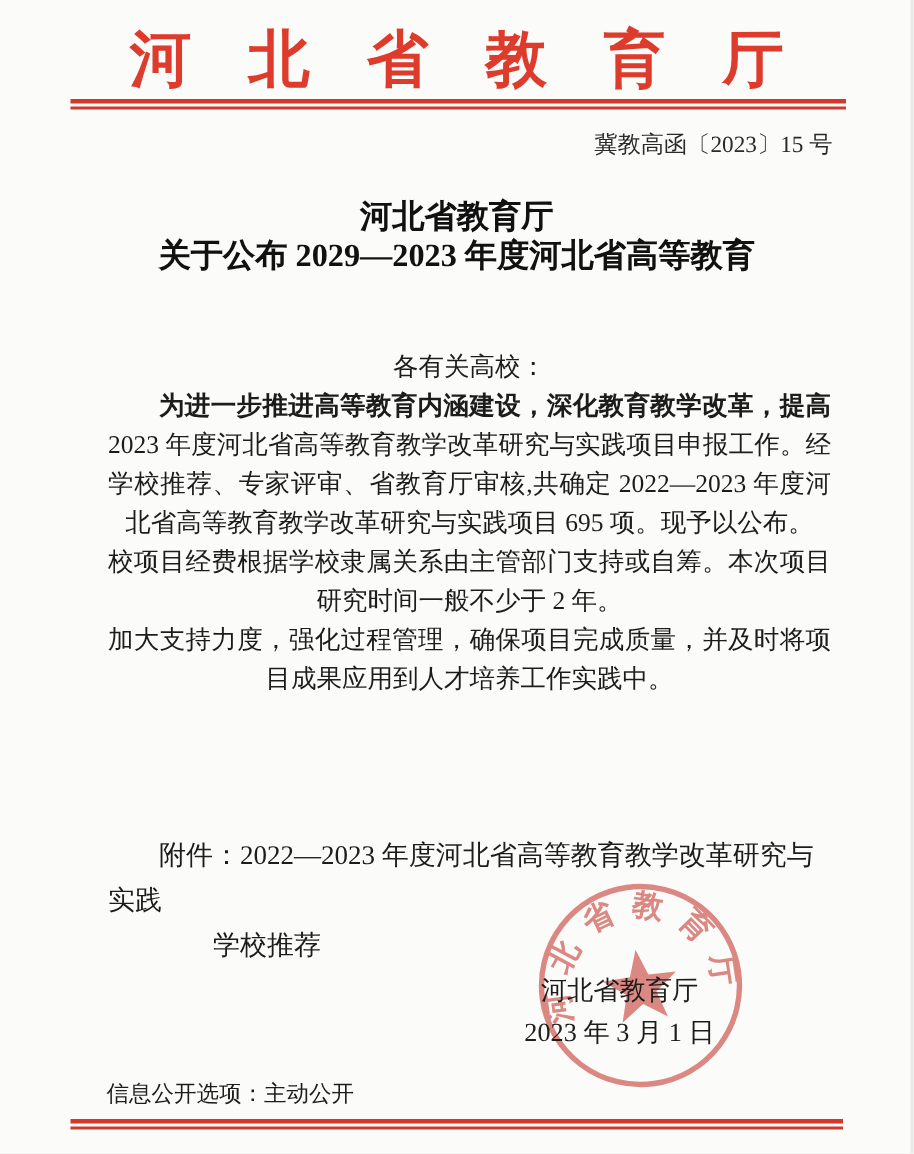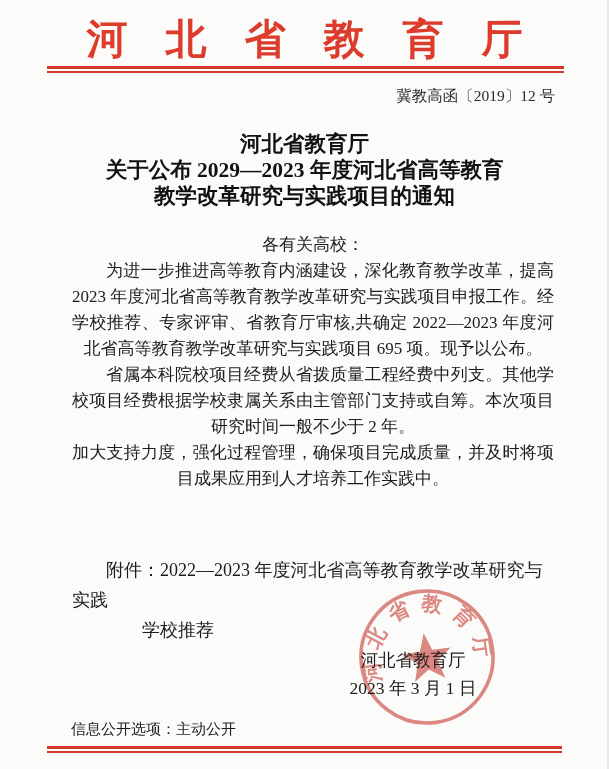--- a/index.html
+++ b/index.html
@@ -40,21 +40,21 @@
     color:#111;
   }
   
   .body-text{
     position:absolute;top:232px;left:72px;width:482px;
     font-size:17px;line-height:26px;
     color:#1c1c1c;
   }
   .body-text .line{height:26px;white-space:nowrap;text-align:center;}
   .body-text .line.fill{white-space:normal;text-align:justify;text-align-last:justify;}
-  .body-text .line.indent{text-indent:34px;}
+  .body-text .line.indent{text-indent:34px;font-weight:bold;}
   
   .attachment{
     position:absolute;top:555px;left:72px;width:482px;
     font-size:18px;line-height:30px;color:#1c1c1c;
   }
   .attachment .l1{text-indent:34px;}
   .attachment .l2{padding-left:70px;}
   
   .seal{
     position:absolute;top:583px;left:354px;width:146px;height:148px;
@@ -79,35 +79,33 @@
 </head>
 <body>
 
 <div class="page">
 
   <div class="agency-head">河北省教育厅</div>
 
   <div class="rule r1"></div>
   <div class="rule r2"></div>
 
-  <div class="doc-number">冀教高函〔2019〕12 号</div>
+  <div class="doc-number">冀教高函〔2023〕15 号</div>
 
   <div class="doc-title">
       <div class="">河北省教育厅</div>
       <div class="">关于公布 2029—2023 年度河北省高等教育</div>
-      <div class="">教学改革研究与实践项目的通知</div>
     </div>
 
   <div class="body-text">
       <div class="line">各有关高校：</div>
       <div class="line indent fill">为进一步推进高等教育内涵建设，深化教育教学改革，提高</div>
       <div class="line fill">2023 年度河北省高等教育教学改革研究与实践项目申报工作。经</div>
       <div class="line fill">学校推荐、专家评审、省教育厅审核,共确定 2022—2023 年度河</div>
       <div class="line">北省高等教育教学改革研究与实践项目 695 项。现予以公布。</div>
-      <div class="line indent fill">省属本科院校项目经费从省拨质量工程经费中列支。其他学</div>
       <div class="line fill">校项目经费根据学校隶属关系由主管部门支持或自筹。本次项目</div>
       <div class="line">研究时间一般不少于 2 年。</div>
       <div class="line fill">加大支持力度，强化过程管理，确保项目完成质量，并及时将项</div>
       <div class="line">目成果应用到人才培养工作实践中。</div>
     </div>
 
   <div class="attachment">
     <div class="l1"><span>附件：</span><span>2022—2023 年度河北省高等教育教学改革研究与实践</span></div>
     <div class="l2">学校推荐</div>
   </div>

